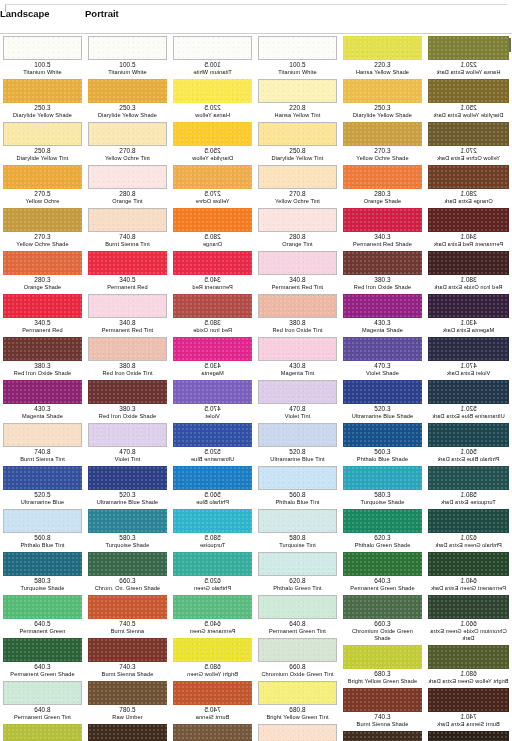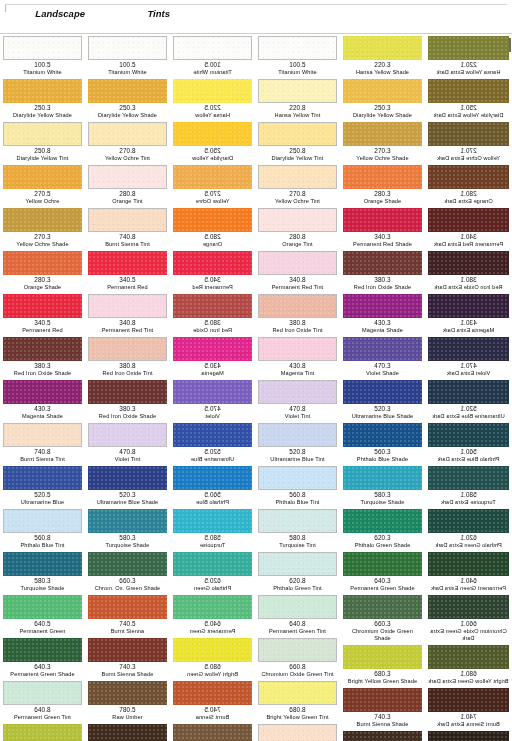--- a/index.html
+++ b/index.html
@@ -17,25 +17,24 @@
   }
   .header-rule-bot{
     position:absolute;left:0px;top:33px;width:512px;height:1px;background:#cfcfcf;
   }
   .header-row{
     position:absolute;left:0;top:5px;width:512px;height:28px;
     display:flex;
   }
   .head-cell{
     width:85px;flex:0 0 85px;
-    text-align:right;
+    text-align:left;
     font-size:9.5px;font-weight:bold;line-height:11px;
     padding-top:3px;
     box-sizing:border-box;
-    font-style:italic;
   }
   .head-cell.wide{width:87px;flex:0 0 87px;}
   .head-cell .l2{display:block;}
   .spell{
     border-bottom:2px dotted #e02020;
     padding-bottom:0px;
   }
   .right-tick{
     position:absolute;right:1px;top:38px;width:3px;height:14px;background:#6a6a6a;
   }
@@ -97,21 +96,21 @@
 <div id="sheet">
 
   <div class="left-tick"></div>
   <div class="header-rule-top"></div>
 
   <div class="header-row">
     <div class="head-cell">
       <span>Landscape</span>
     </div>
     <div class="head-cell">
-      <span>Tints</span>
+      <span>Portrait</span>
     </div>
   </div>
 
   <div class="header-rule-bot"></div>
   <div class="right-tick"></div>
 
   <div class="cols" id="cols">
       <div class="col">
         <div class="swatch-block">
           <div class="swatch outlined" style="background: rgb(251, 251, 248);"></div>

